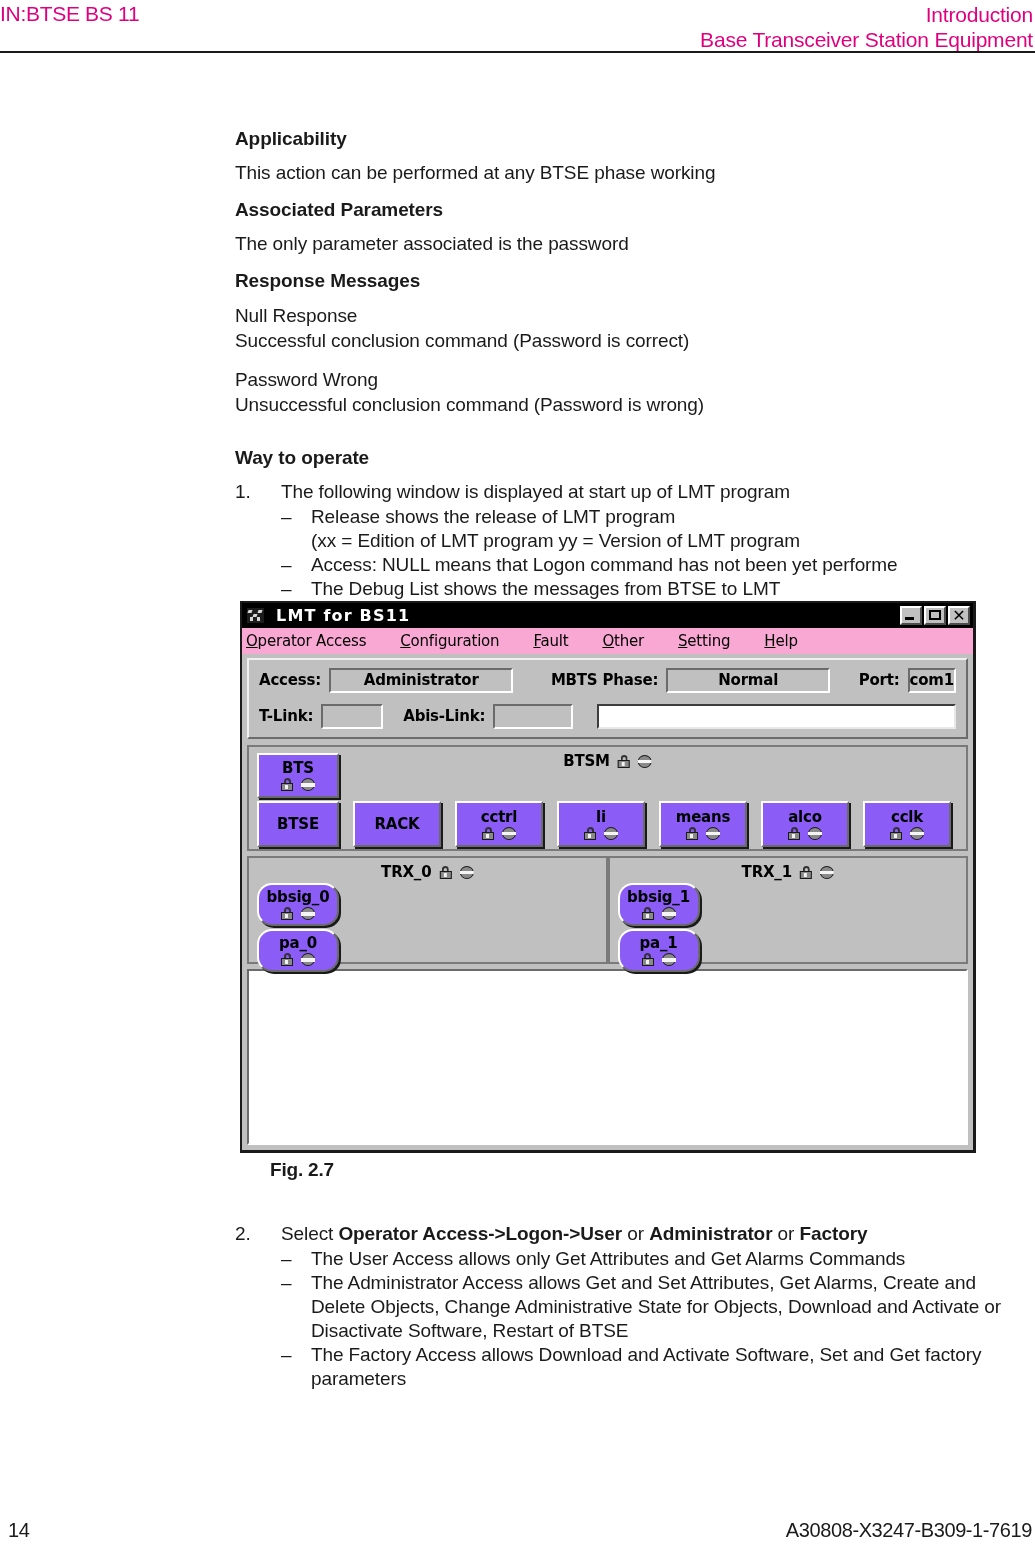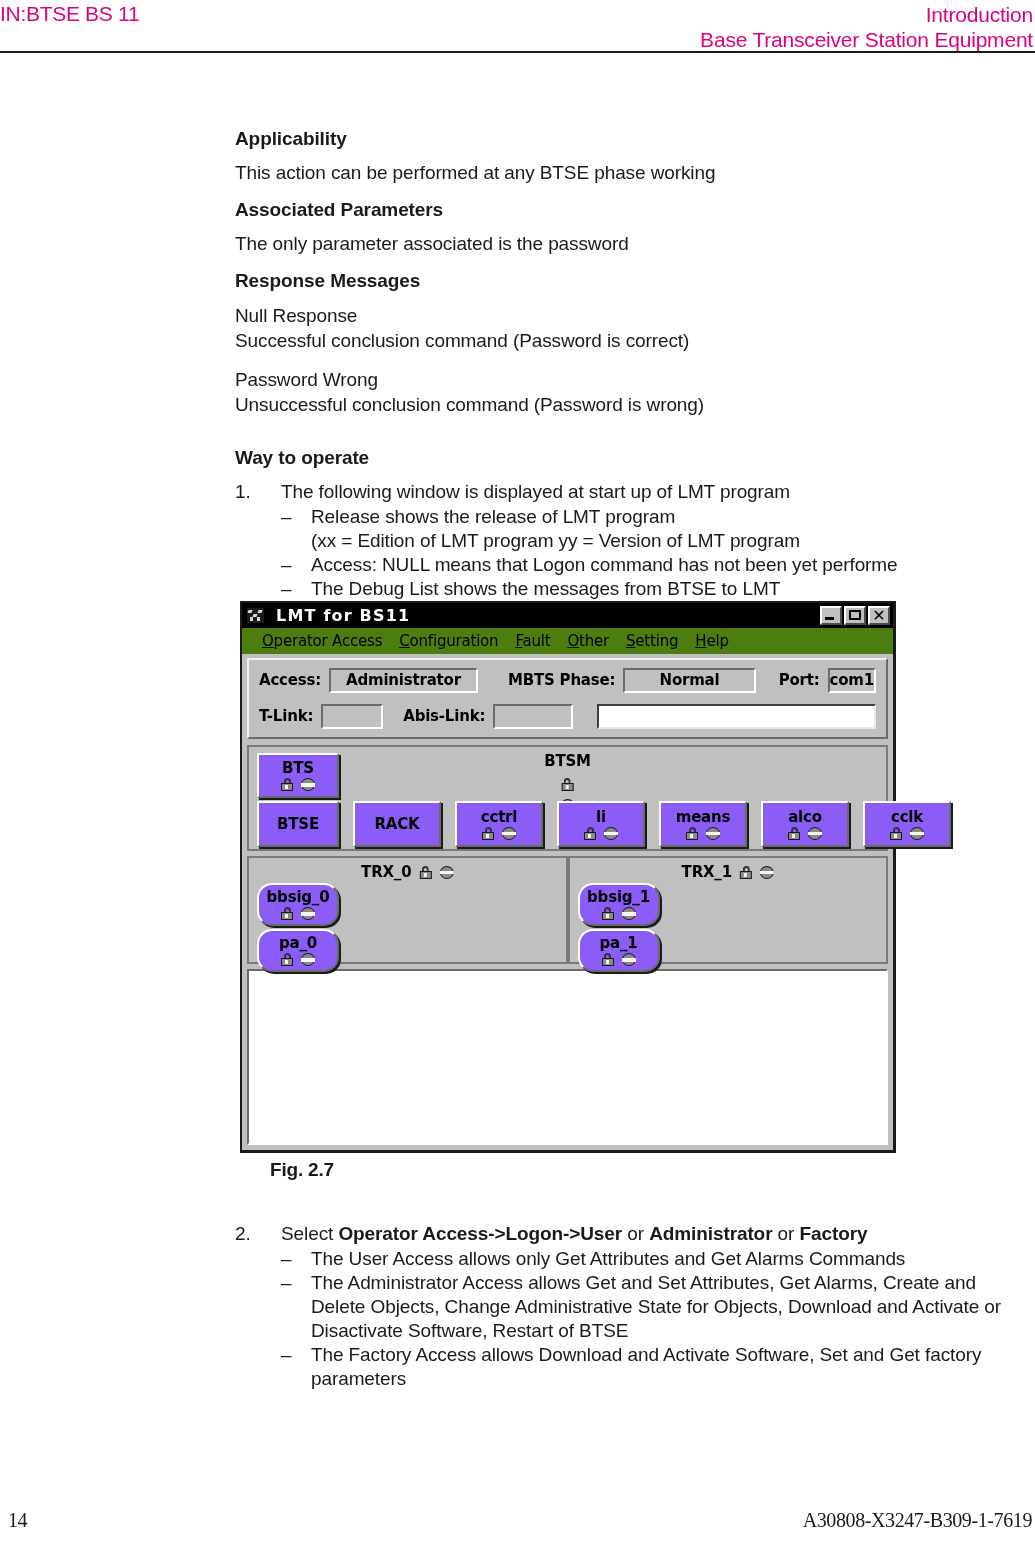--- a/index.html
+++ b/index.html
@@ -111,21 +111,21 @@
     padding-left: 76px;
   }
 
   
   .fig-wrap {
     position: absolute;
     left: 240px;
     top: 601px;
   }
   .lmt-window {
-    width: 656px;
+    width: 736px;
     box-sizing: border-box;
     background: #c0c0c0;
     border: 2px solid #1a1a1a;
     border-right-width: 3px;
     border-bottom-width: 3px;
     padding: 0;
     font-family: "DejaVu Sans", sans-serif;
   }
   .titlebar {
     height: 25px;
@@ -185,23 +185,23 @@
     width: 18px; height: 19px;
     color: #000; font-size: 16px; font-weight: bold;
     text-align: center; line-height: 19px;
     font-family: "DejaVu Sans", sans-serif;
   }
 
   .menubar {
     height: 26px;
     display: flex;
     align-items: center;
-    padding-left: 20px;
-    background: #4d7c0f;
-    gap: 17px;
+    padding-left: 4px;
+    background: #f9a8d4;
+    gap: 34px;
   }
   .menu-item {
     font-size: 15px;
     color: #000;
     white-space: nowrap;
     letter-spacing: -0.2px;
   }
   .menu-item u { text-decoration: underline; }
 
   .win-body {
@@ -280,21 +280,21 @@
   .group-title {
     position: absolute;
     font-size: 15px;
     font-weight: bold;
     color: #000;
     display: flex;
     align-items: center;
     gap: 8px;
     letter-spacing: -0.2px;
   }
-  .btsm-title { left: 50%; transform: translateX(-50%); top: 5px; flex-direction: column; }
+  .btsm-title { left: 50%; transform: translateX(-50%); top: 5px; }
 
   .node {
     background: #8b5cf6;
     border-top: 2px solid #ffffff;
     border-left: 2px solid #ffffff;
     border-right: 2px solid #6b6b6b;
     border-bottom: 2px solid #6b6b6b;
     box-shadow: 2px 2px 0 #1a1a1a;
     box-sizing: border-box;
     display: flex;
@@ -412,24 +412,23 @@
   .content-2 {
     position: absolute;
     left: 235px;
     top: 1222px;
     width: 800px;
   }
 
   
   .footer {
     position: absolute;
-    left: 0; bottom: 22px;
+    left: 0; bottom: 12px;
     width: 1034px;
     height: 26px;
-    font-family: Liberation Serif, serif;
   }
   .footer .pg {
     position: absolute;
     left: 8px; top: 0;
     font-size: 20px;
     letter-spacing: -0.4px;
   }
   .footer .doc {
     position: absolute;
     right: 2px; top: 0;

